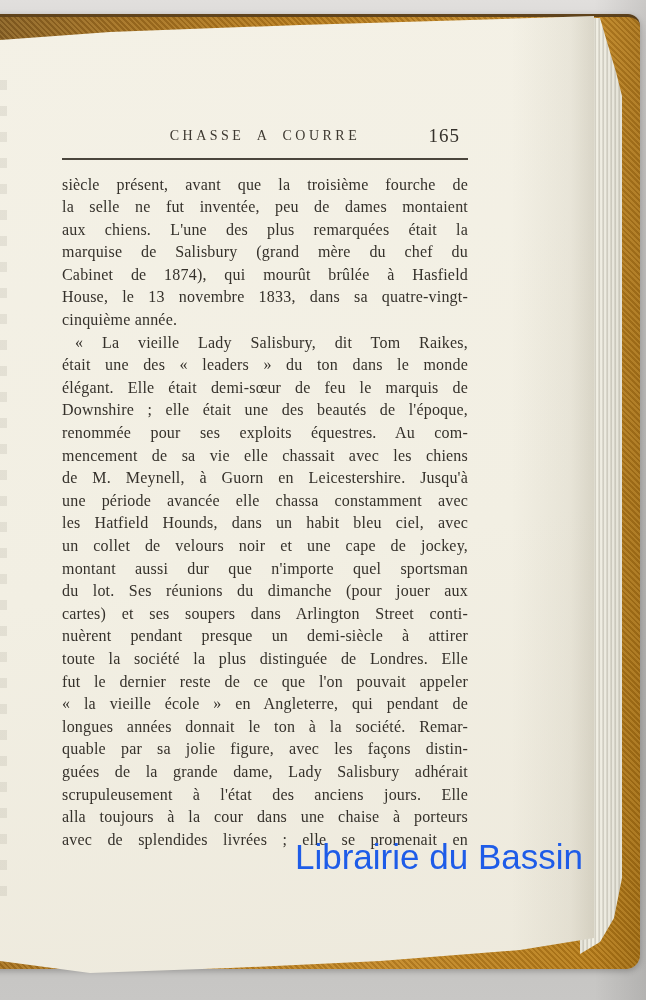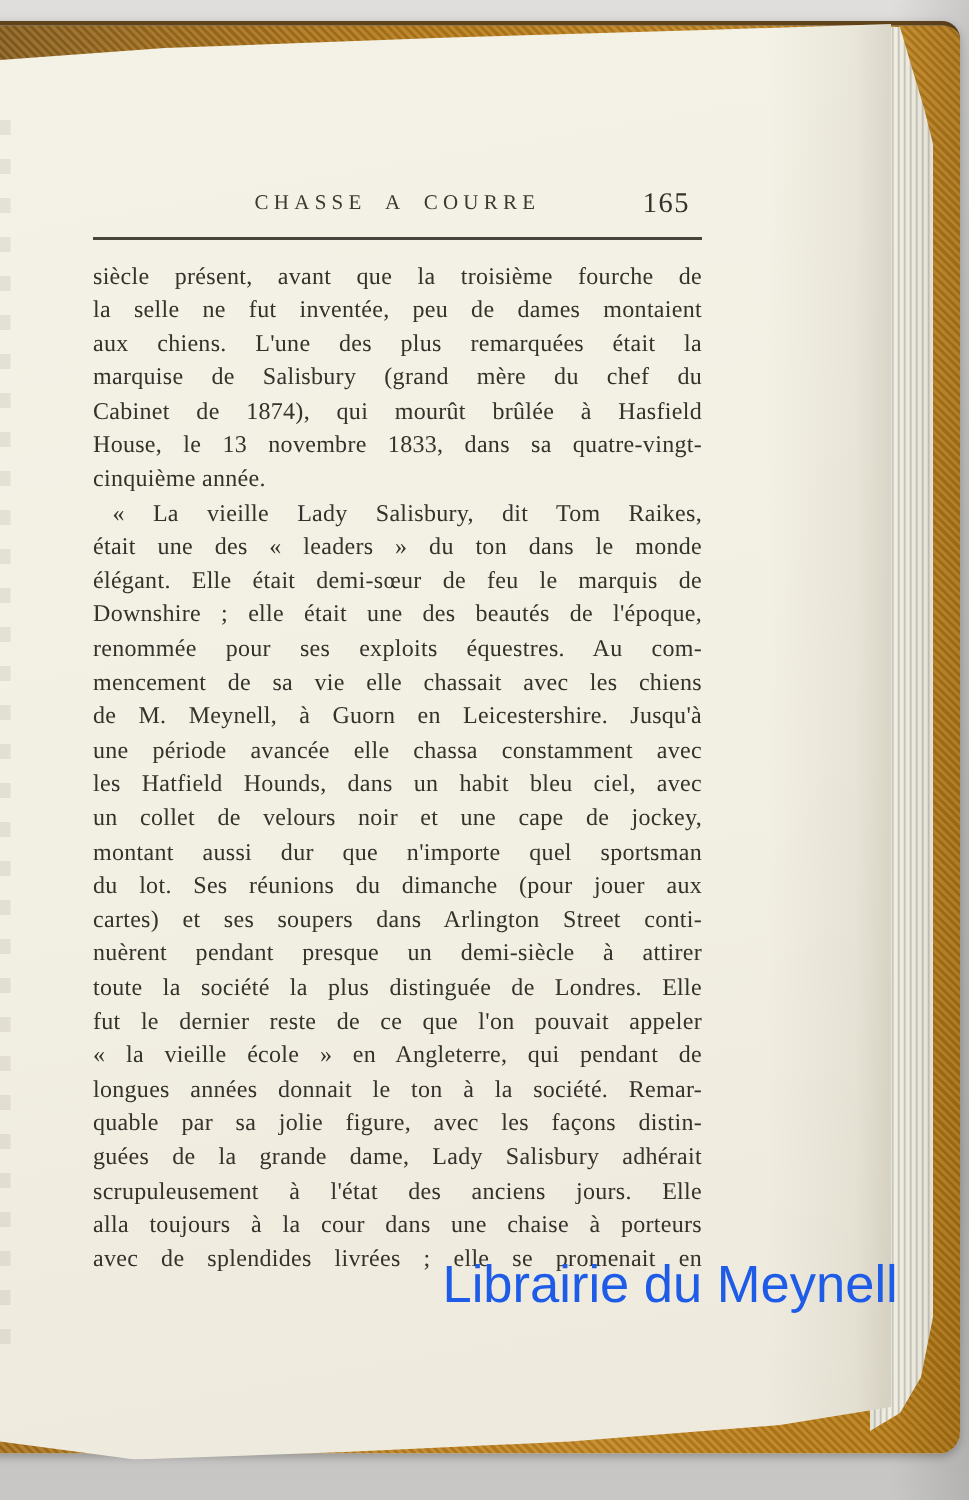--- a/index.html
+++ b/index.html
@@ -136,15 +136,15 @@
           <div class="line">longues années donnait le ton à la société. Remar-</div>
           <div class="line">quable par sa jolie figure, avec les façons distin-</div>
           <div class="line">guées de la grande dame, Lady Salisbury adhérait</div>
           <div class="line">scrupuleusement à l'état des anciens jours. Elle</div>
           <div class="line">alla toujours à la cour dans une chaise à porteurs</div>
           <div class="line">avec de splendides livrées ; elle se promenait en</div>
         </div>
     </div>
   </div>
 
-  <div class="watermark" style="color: rgb(30, 92, 232);">Librairie du Meynell</div>
+  <div class="watermark" style="color: rgb(30, 92, 232);">Librairie du Bassin</div>
 
 </div>
 
 </body></html>

